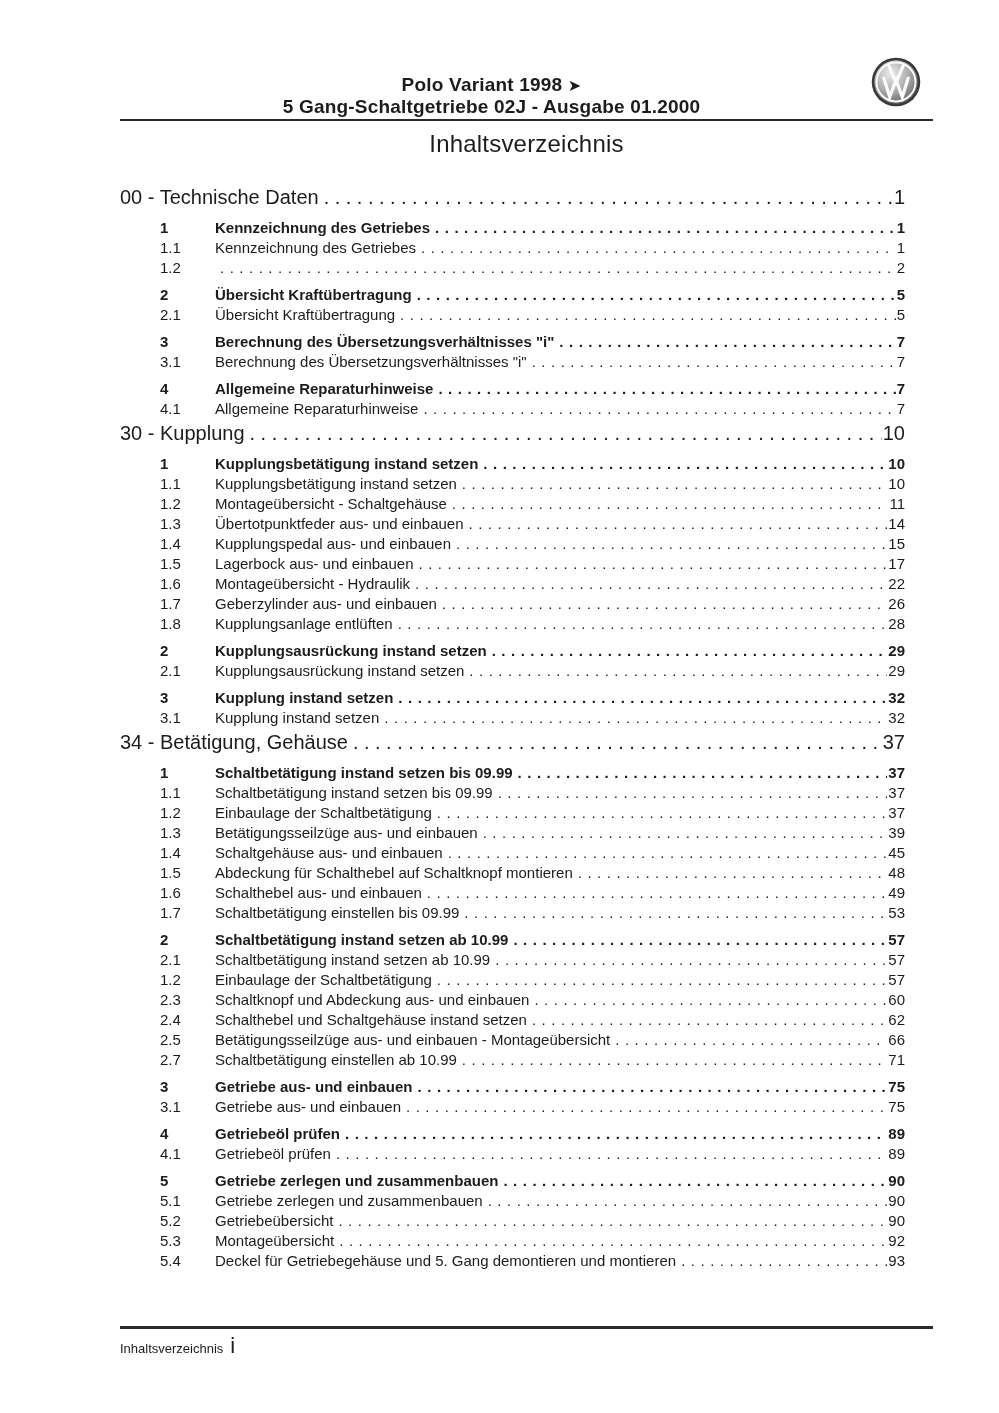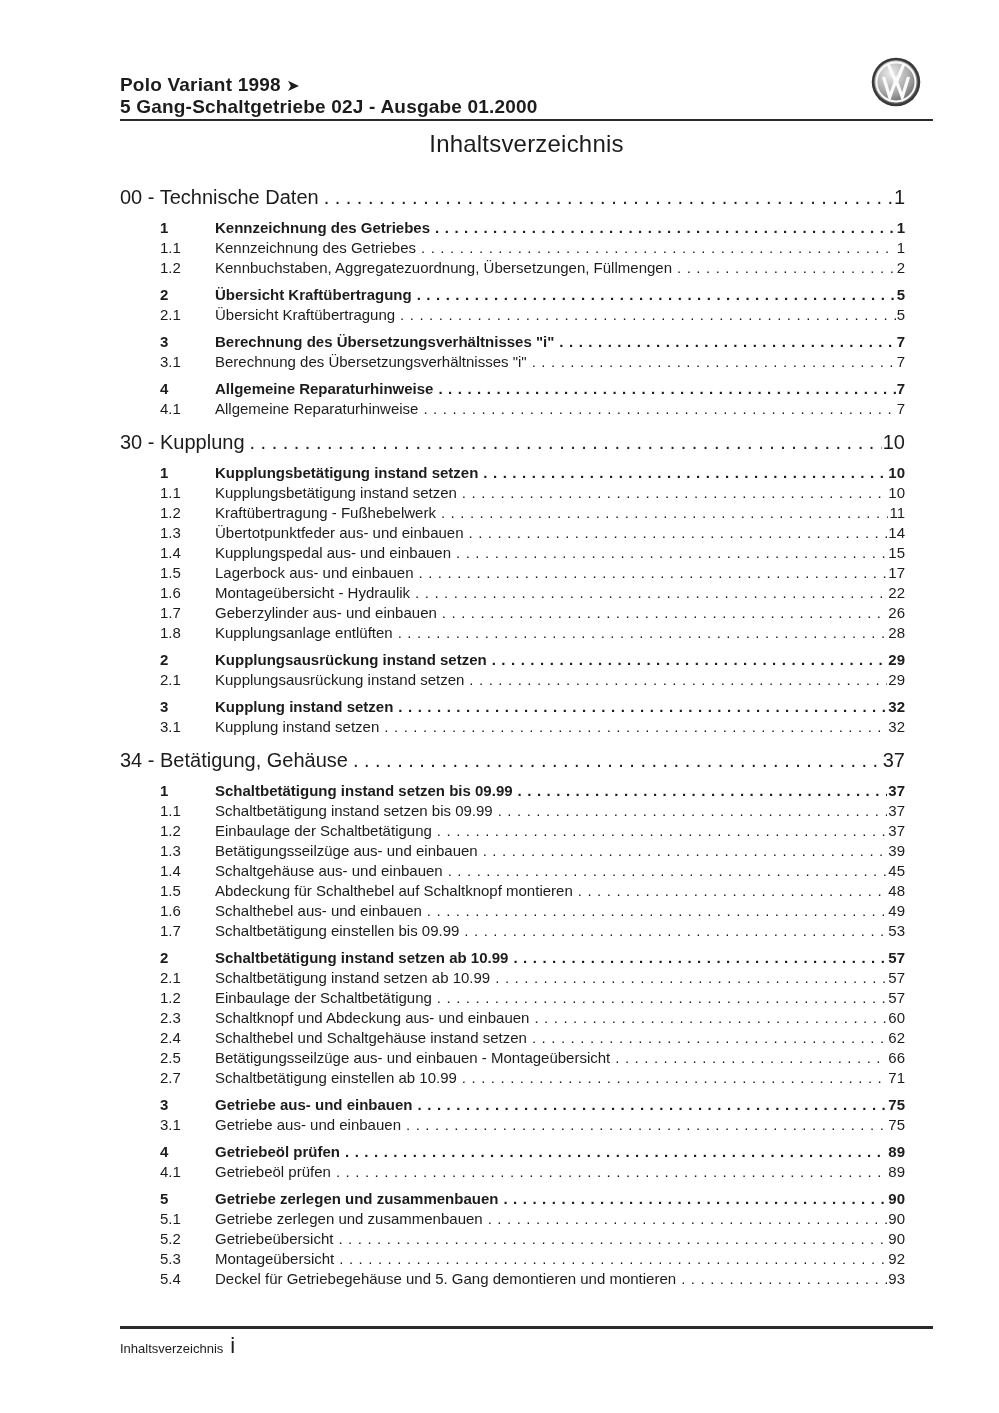--- a/index.html
+++ b/index.html
@@ -6,42 +6,42 @@
   body {
     width:999px; height:1413px; position:relative; overflow:hidden;
     font-family:"Liberation Sans","DejaVu Sans",sans-serif;
     color:#1c1c1c;
   }
   .abs { position:absolute; }
 
   
   .header-block {
     left:120px; top:74px; width:743px;
-    text-align:left; font-weight:bold; line-height:21px; font-size:19px;
+    text-align:center; font-weight:bold; line-height:21px; font-size:19px;
     letter-spacing:0.2px; white-space:nowrap;
   }
   .header-arrow { font-size:0.85em; letter-spacing:0; }
   .logo-wrap { left:871px; top:57px; width:50px; height:50px; }
   .rule { left:120px; width:813px; background:#2b2b2b; }
   .header-rule { top:119px; height:2px; }
 
   
   .page-title {
     left:120px; top:130px; width:813px; text-align:center;
     font-size:24px; font-weight:normal; letter-spacing:0.2px;
   }
 
   
   .toc { left:120px; top:183px; width:813px; }
   .chapter-row, .entry-row {
     display:flex; align-items:center; padding-right:28px;
     white-space:nowrap;
   }
   .chapter-row {
-    font-size:20px; line-height:28px; margin-top:9px;
+    font-size:20px; line-height:28px; 
   }
   .chapter-row:first-child { margin-top:0; }
   .entry-row { font-size:15px; line-height:20px; padding-left:40px; }
   .entry-row.group-head { font-weight:bold; margin-top:7px; }
   .e-num { width:55px; flex:0 0 55px; }
   .e-title, .c-label { flex:0 0 auto; }
   .leader { flex:1 1 auto; overflow:hidden; margin:0 1px 0 5px; }
   .leader::after {
     letter-spacing:5.5px;
     content:"..................................................................................................................................";
@@ -98,21 +98,20 @@
       <span class="e-page">1</span>
     </div>
     <div class="entry-row">
       <span class="e-num">1.1</span>
       <span class="e-title">Kennzeichnung des Getriebes</span>
       <span class="leader"></span>
       <span class="e-page">1</span>
     </div>
     <div class="entry-row">
       <span class="e-num">1.2</span>
-      <span class="e-title">Kennbuchstaben, Aggregatezuordnung, Übersetzungen, Füllmengen</span>
       <span class="leader"></span>
       <span class="e-page">2</span>
     </div>
     <div class="entry-row group-head">
       <span class="e-num">2</span>
       <span class="e-title">Übersicht Kraftübertragung</span>
       <span class="leader"></span>
       <span class="e-page">5</span>
     </div>
     <div class="entry-row">
@@ -157,21 +156,21 @@
       <span class="e-page">10</span>
     </div>
     <div class="entry-row">
       <span class="e-num">1.1</span>
       <span class="e-title">Kupplungsbetätigung instand setzen</span>
       <span class="leader"></span>
       <span class="e-page">10</span>
     </div>
     <div class="entry-row">
       <span class="e-num">1.2</span>
-      <span class="e-title">Kraftübertragung - Fußhebelwerk</span>
+      <span class="e-title">Montageübersicht - Schaltgehäuse</span>
       <span class="leader"></span>
       <span class="e-page">11</span>
     </div>
     <div class="entry-row">
       <span class="e-num">1.3</span>
       <span class="e-title">Übertotpunktfeder aus- und einbauen</span>
       <span class="leader"></span>
       <span class="e-page">14</span>
     </div>
     <div class="entry-row">

